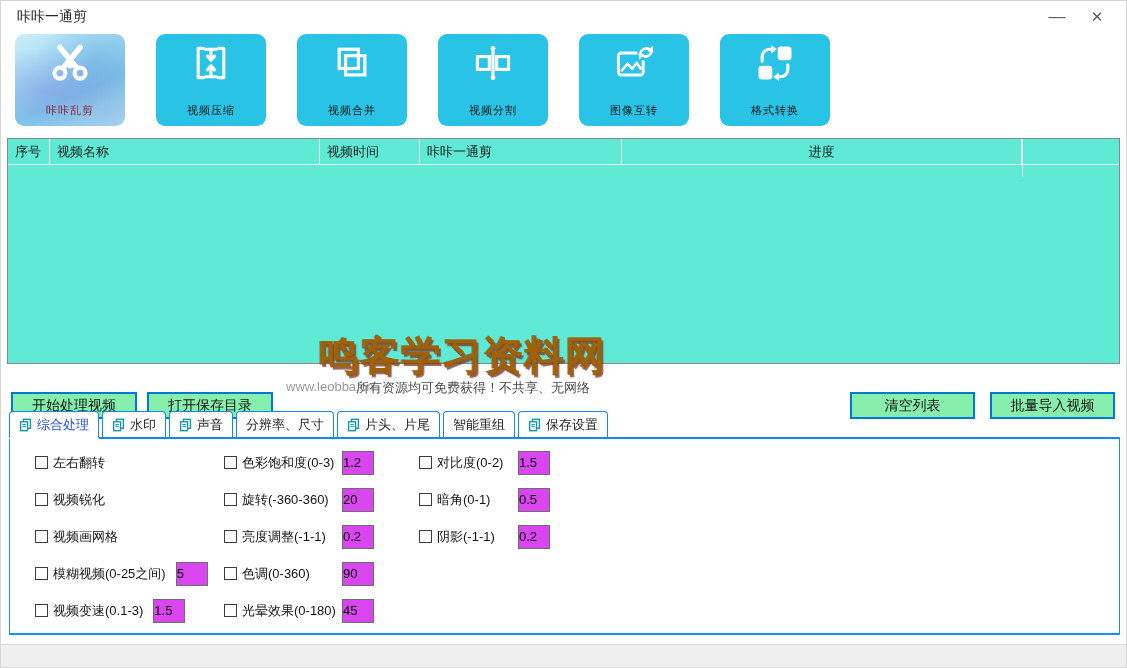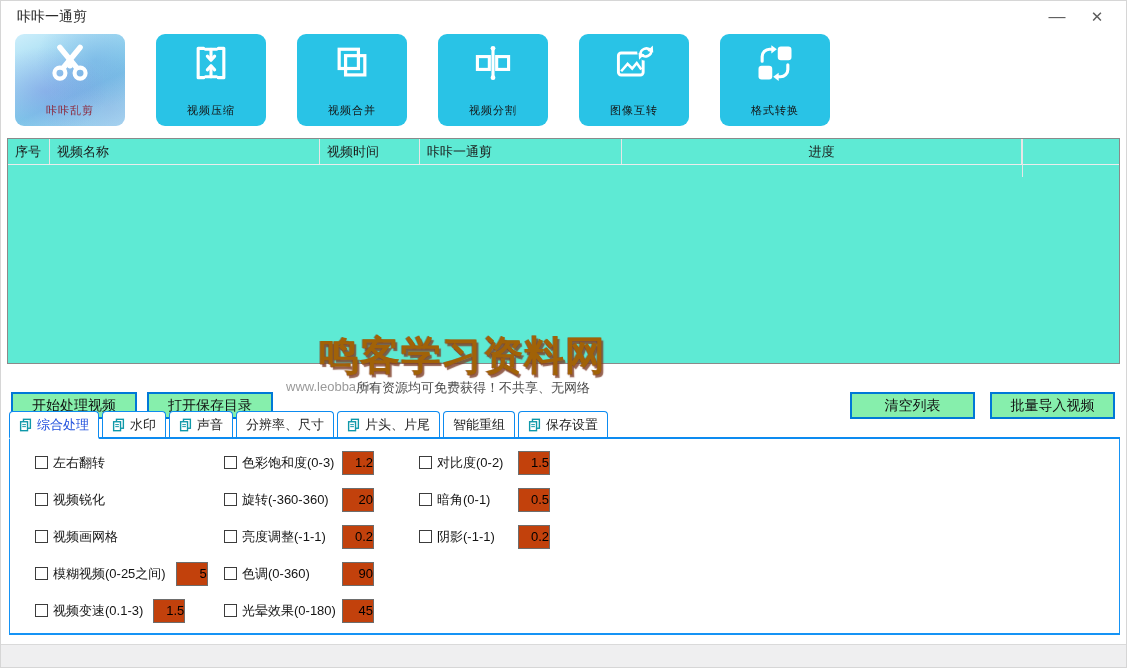--- a/index.html
+++ b/index.html
@@ -71,22 +71,22 @@
   
   .panel { position:absolute; left:8px; top:438px; width:1111px; height:196px;
     background:#fff; border:1px solid #1593f5; border-top:none; border-bottom-width:2px; }
   .scol { position:absolute; top:12px; display:flex; flex-direction:column; }
   #col1 { left:25px; } #col2 { left:214px; } #col3 { left:409px; }
   .row { display:flex; align-items:center; height:23px; margin-bottom:14px;
     font-size:13px; color:#141414; cursor:pointer; }
   .cb { width:13px; height:13px; border:1px solid #3c3c3c; background:#fff; margin-right:5px; flex:none; }
   .lbl { white-space:nowrap; }
   #col2 .lbl { width:100px; } #col3 .lbl { width:81px; }
-  .val { width:32px; height:24px; border:1px solid #6d6d6d; text-align:right; font-size:13px;
-    font-family:inherit; background:#c2410c; padding:0; }
+  .val { width:32px; height:24px; border:1px solid #6d6d6d; text-align:left; font-size:13px;
+    font-family:inherit; background:#d946ef; padding:0; }
   #col1 .val { margin-left:10px; }
 
   
   .statusbar { position:absolute; left:0; right:0; bottom:0; height:23px;
     background:#efeff0; border-top:1px solid #dadada; }
 </style>
 </head>
 <body>
 
 <div class="window">

